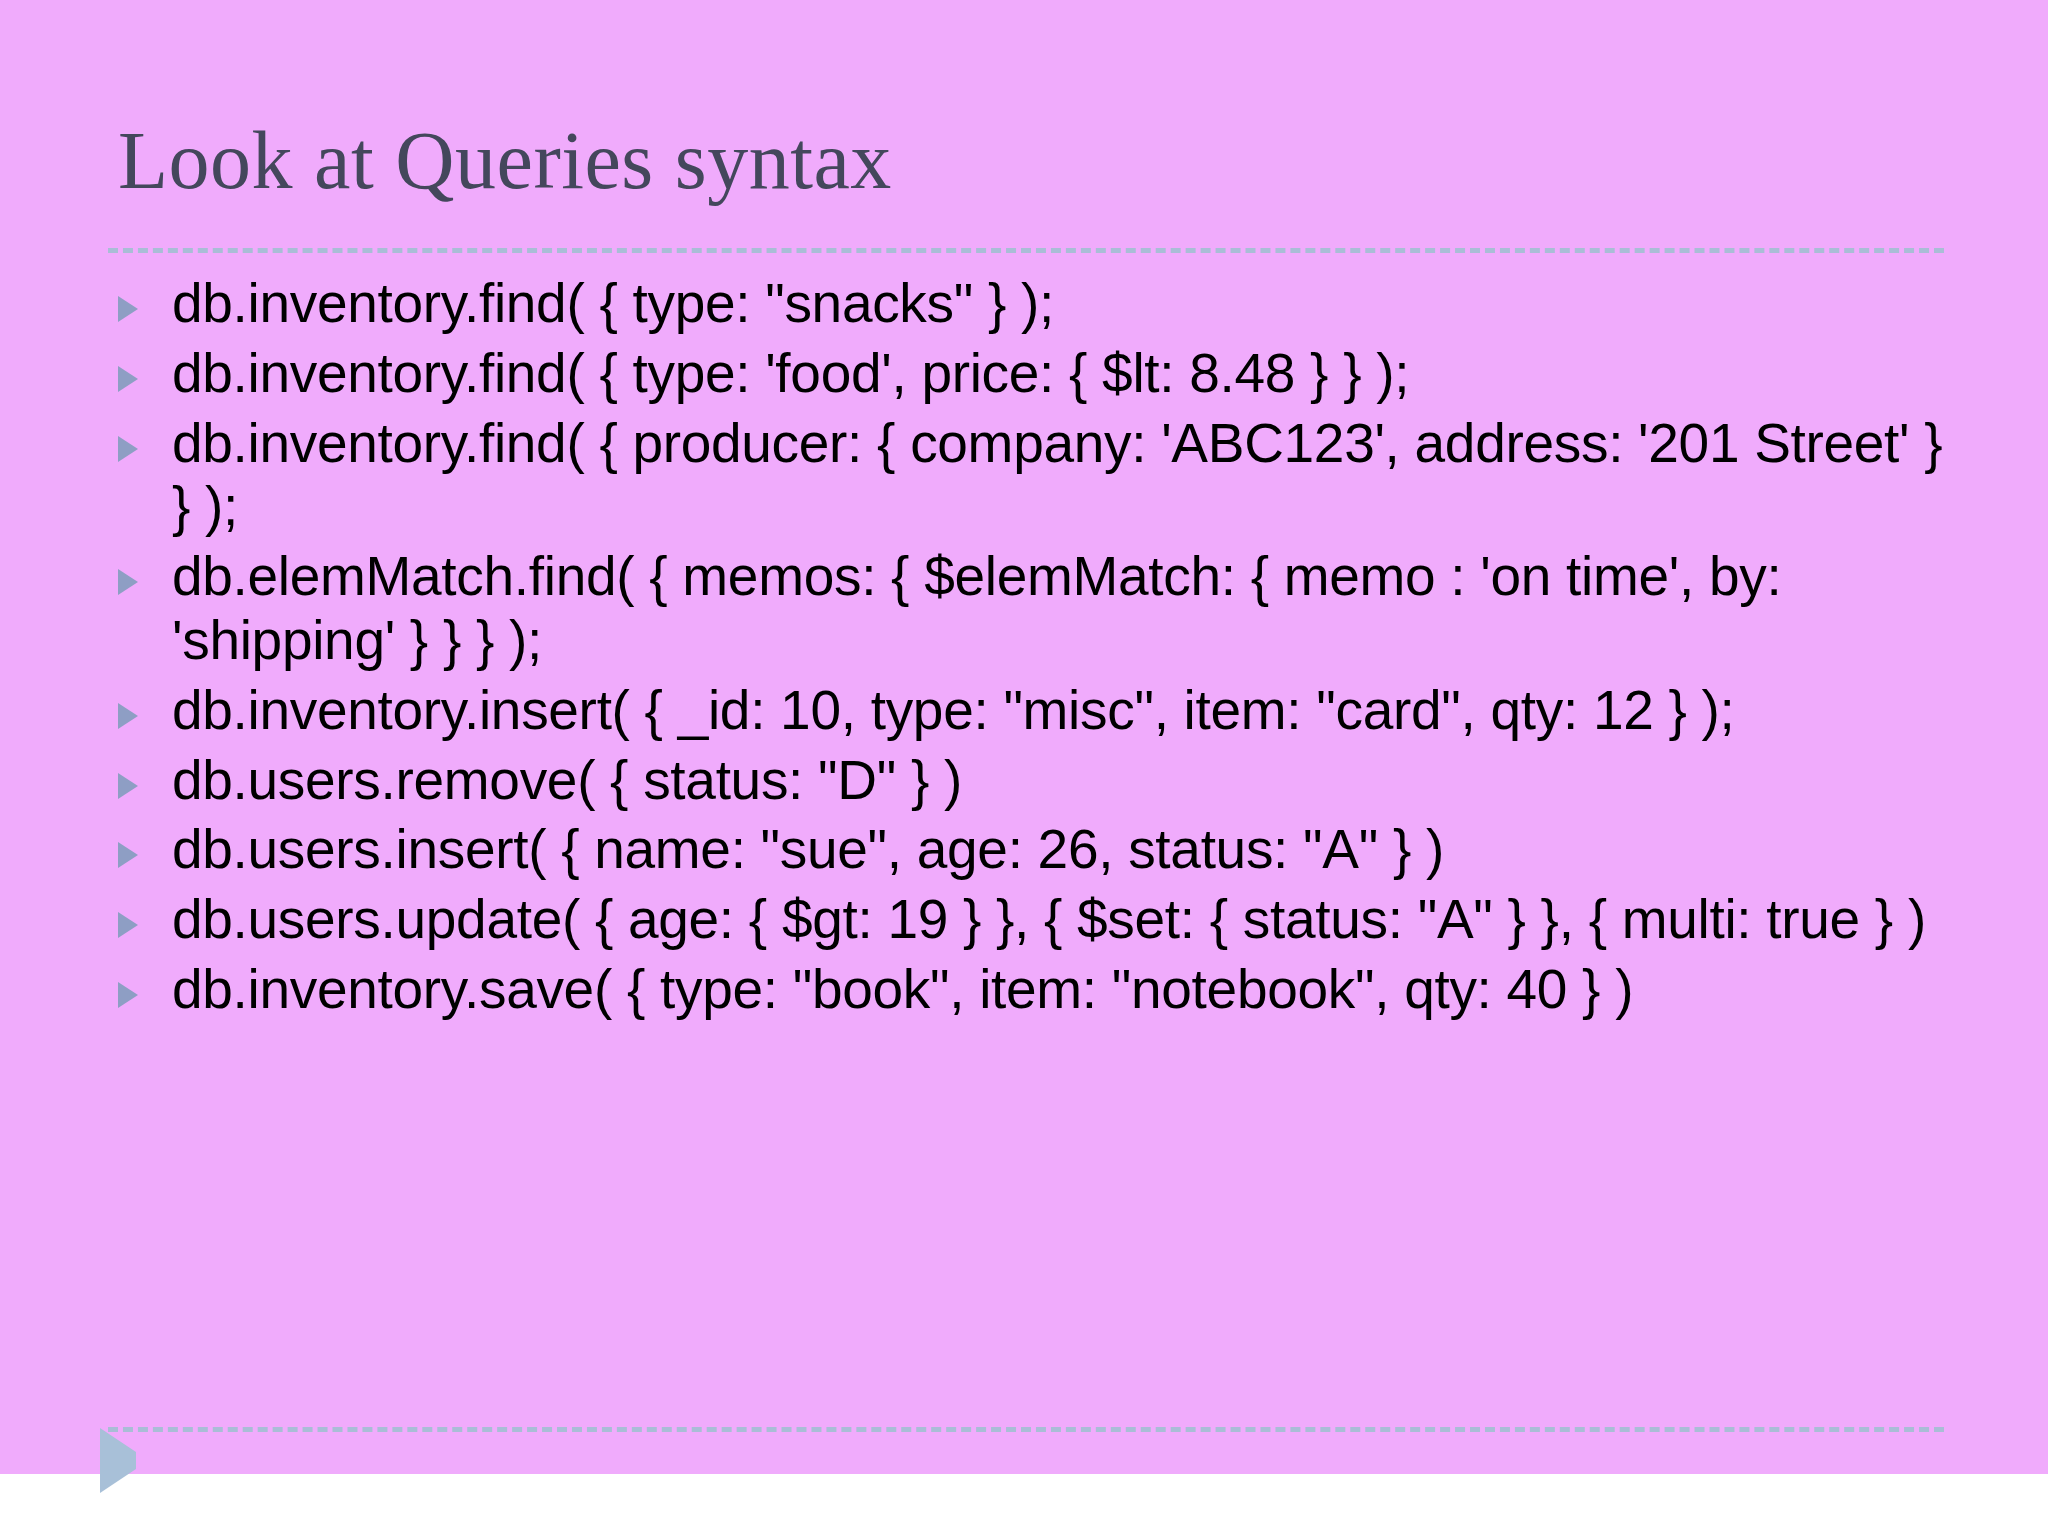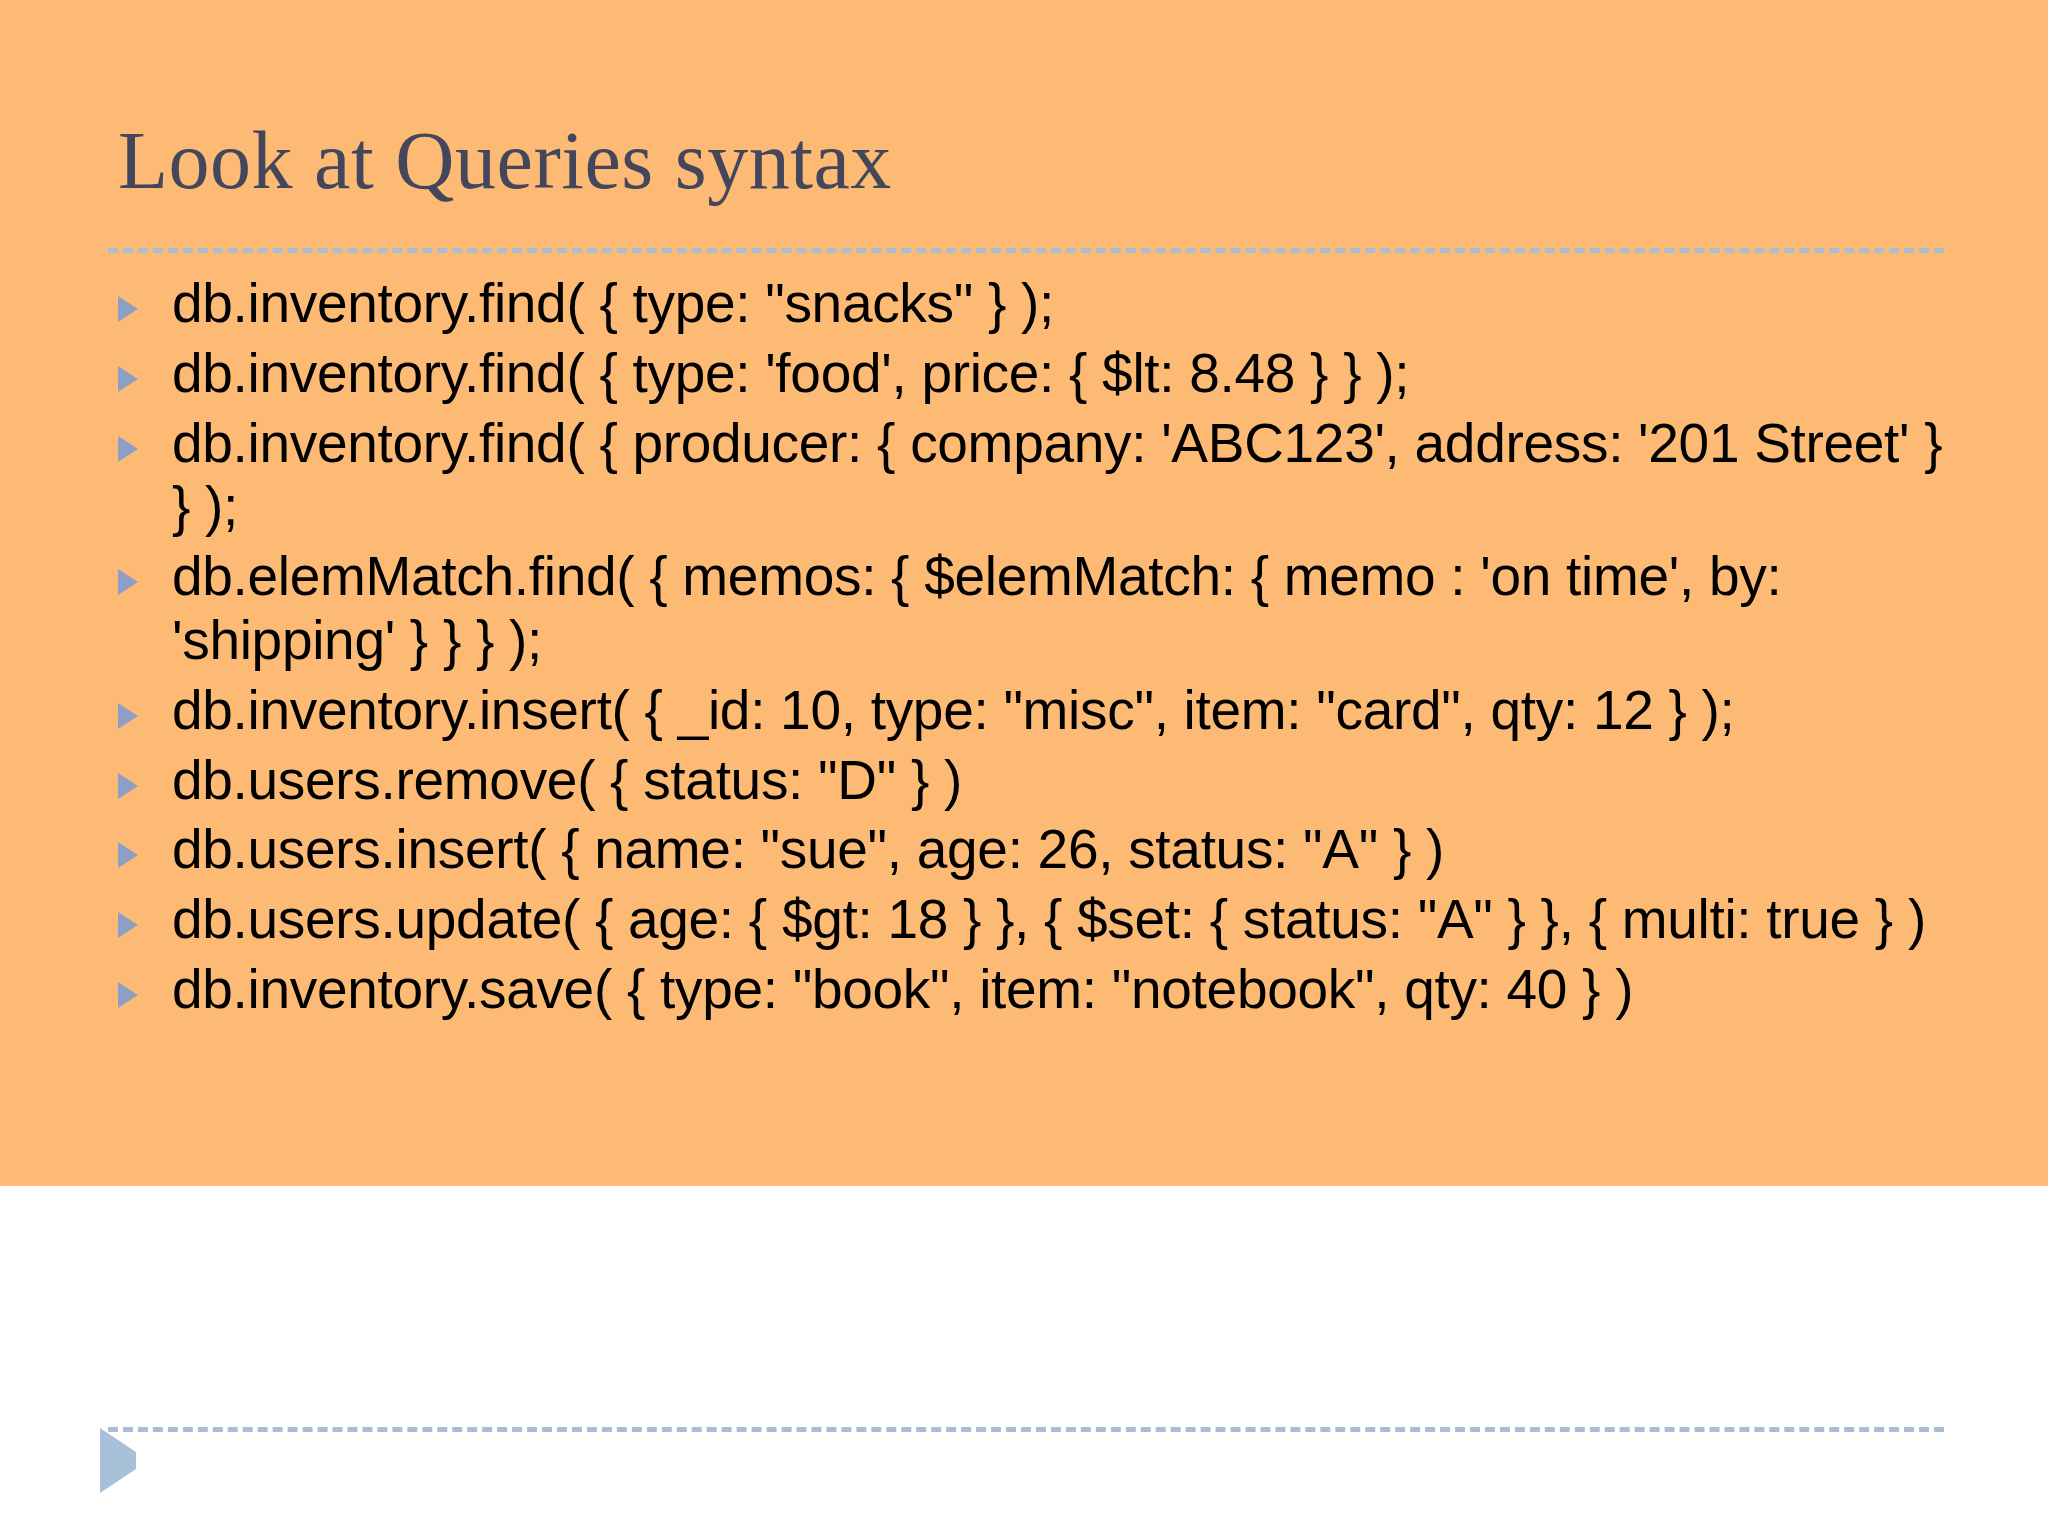--- a/index.html
+++ b/index.html
@@ -10,22 +10,22 @@
   body {
     width: 2048px;
     height: 1536px;
     font-family: "Liberation Sans", sans-serif;
     overflow: hidden;
   }
 
   .slide {
     position: relative;
     width: 2048px;
-    height: 1186px;
-    background: #fdba74;
+    height: 1474px;
+    background: #f0abfc;
     box-sizing: border-box;
     padding-left: 8px;
   }
 
   
   .title-block {
     position: absolute;
     left: 118px;
     top: 118px;
     width: 1820px;
@@ -162,21 +162,21 @@
       <span class="bullet-marker">
           <span class="tri"></span>
         </span>
       <span class="bullet-text">db.users.insert( { name: "sue", age: 26, status: "A" } )</span>
     </div>
 
     <div class="bullet-row">
       <span class="bullet-marker">
           <span class="tri"></span>
         </span>
-      <span class="bullet-text">db.users.update( { age: { $gt: 18 } }, { $set: { status: "A" } }, { multi: true } )</span>
+      <span class="bullet-text">db.users.update( { age: { $gt: 19 } }, { $set: { status: "A" } }, { multi: true } )</span>
     </div>
 
     <div class="bullet-row">
       <span class="bullet-marker">
           <span class="tri"></span>
         </span>
       <span class="bullet-text">db.inventory.save( { type: "book", item: "notebook", qty: 40 } )</span>
     </div>
 
   </div>

